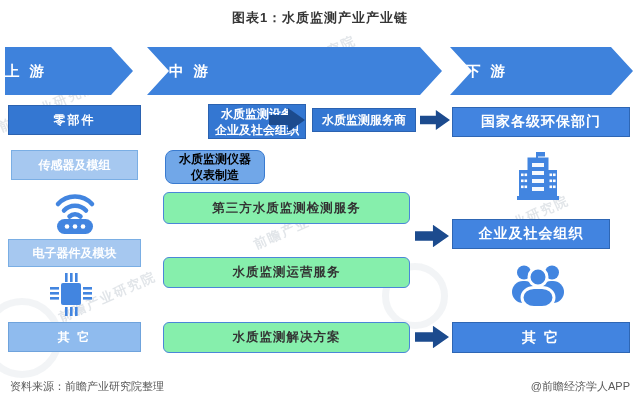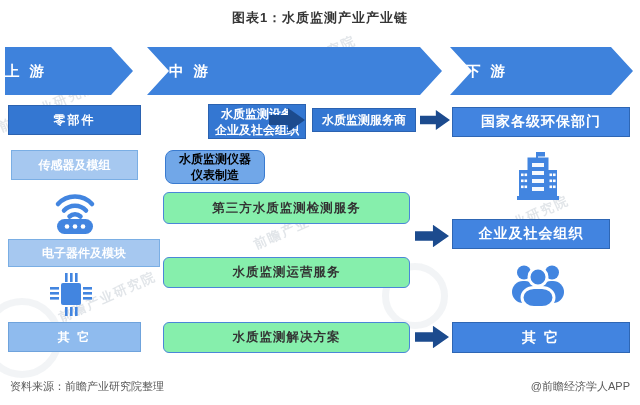--- a/index.html
+++ b/index.html
@@ -60,21 +60,21 @@
   <svg class="icon" style="left:47px;top:187px;" width="56" height="48" viewBox="0 0 56 48">
     <path d="M11,17 A23,23 0 0 1 45,17" fill="none" stroke="#4285E0" stroke-width="4.5" stroke-linecap="round"></path>
     <path d="M17,23.5 A15,15 0 0 1 39,23.5" fill="none" stroke="#4285E0" stroke-width="4.5" stroke-linecap="round"></path>
     <path d="M22.5,29.5 A8,8 0 0 1 33.5,29.5" fill="none" stroke="#4285E0" stroke-width="4.5" stroke-linecap="round"></path>
     <rect x="10" y="32" width="36" height="15" rx="7.5" fill="#4285E0"></rect>
     <circle cx="20" cy="39.5" r="2.3" fill="#fff"></circle>
     <circle cx="28" cy="39.5" r="2.3" fill="#fff"></circle>
     <circle cx="36" cy="39.5" r="2.3" fill="#fff"></circle>
   </svg>
 
-  <div class="box lightA" style="left:8px;top:239px;width:152px;height:28px;">电子器件及模块</div>
+  <div class="box lightA" style="left:8px;top:239px;width:133px;height:28px;">电子器件及模块</div>
 
   <svg class="icon" style="left:48px;top:271px;" width="46" height="47" viewBox="0 0 46 47">
     <rect x="17" y="2" width="2.6" height="9" fill="#4285E0"></rect>
     <rect x="22" y="2" width="2.6" height="9" fill="#4285E0"></rect>
     <rect x="27" y="2" width="2.6" height="9" fill="#4285E0"></rect>
     <rect x="17" y="36" width="2.6" height="9" fill="#4285E0"></rect>
     <rect x="22" y="36" width="2.6" height="9" fill="#4285E0"></rect>
     <rect x="27" y="36" width="2.6" height="9" fill="#4285E0"></rect>
     <rect x="2" y="16" width="9" height="2.6" fill="#4285E0"></rect>
     <rect x="2" y="21" width="9" height="2.6" fill="#4285E0"></rect>

